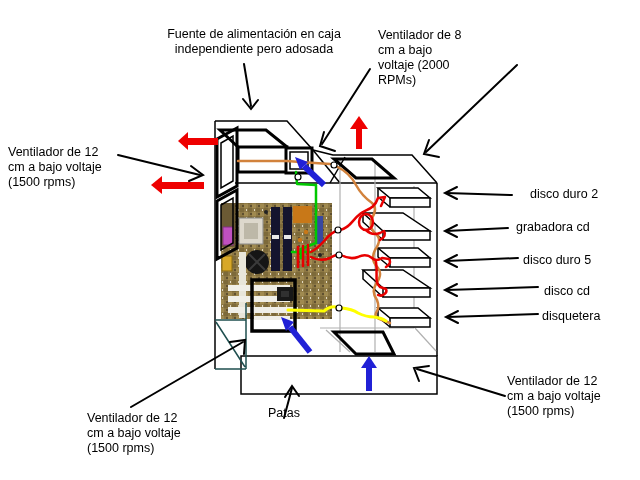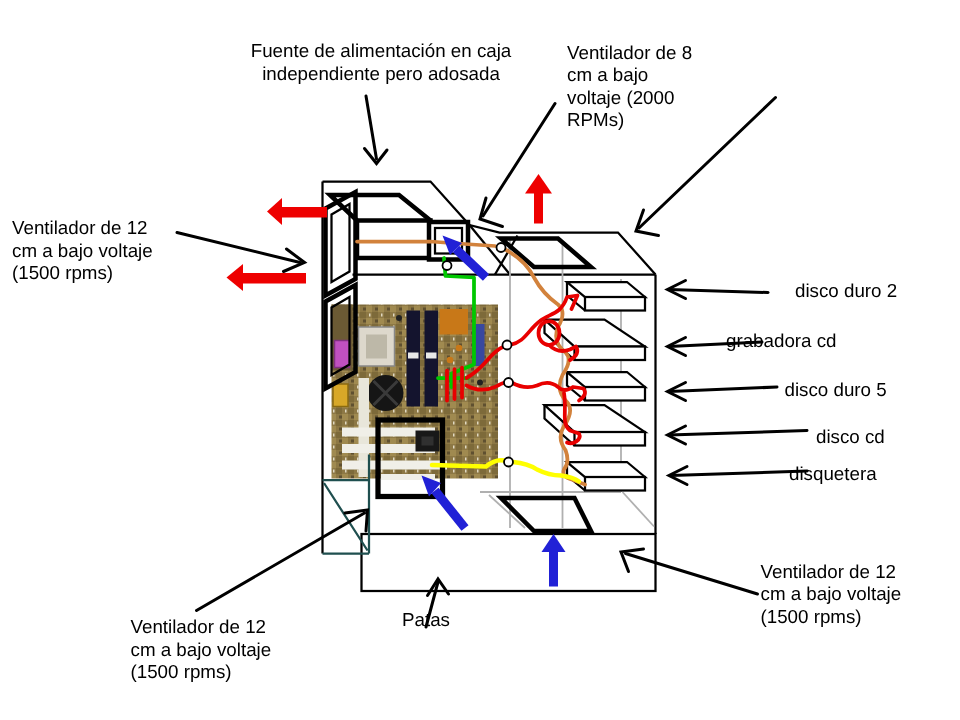--- a/index.html
+++ b/index.html
@@ -9,24 +9,24 @@
   .label{position:absolute;color:#000;font-size:12.5px;line-height:15px;
          white-space:pre-line;}
   .lbl-psu{left:159px;top:27px;width:190px;text-align:center;}
   .lbl-fan8{left:378px;top:28px;width:100px;}
   .lbl-space{left:489px;top:7px;width:150px;}
   .lbl-fan12-left{left:8px;top:145px;width:115px;}
   .lbl-fan12-bl{left:87px;top:411px;width:120px;}
   .lbl-fan12-br{left:507px;top:374px;width:120px;}
   .lbl-patas{left:268px;top:406px;width:60px;}
   .lbl-dd2{left:518px;top:187px;margin-left:12px;}
-  .lbl-grab{left:484px;top:220px;}
+  .lbl-grab{left:516px;top:220px;}
   .lbl-dd1{left:523px;top:253px;}
   .lbl-lector{left:544px;top:284px;}
-  .lbl-disq{left:526px;top:309px;}
+  .lbl-disq{left:542px;top:309px;}
 </style>
 </head>
 <body>
 
 <div id="stage">
 
   <svg id="drawing" width="640" height="480" viewBox="0 0 640 480">
     <defs>
       <pattern id="mbtex" width="8" height="8" patternUnits="userSpaceOnUse">
         <rect width="8" height="8" fill="#8d7845"></rect>

